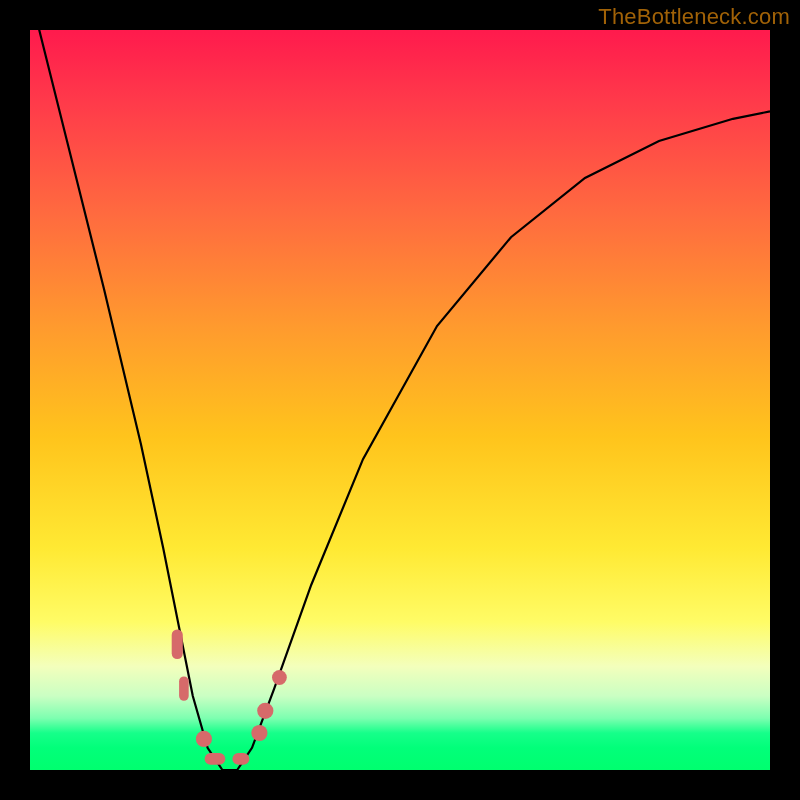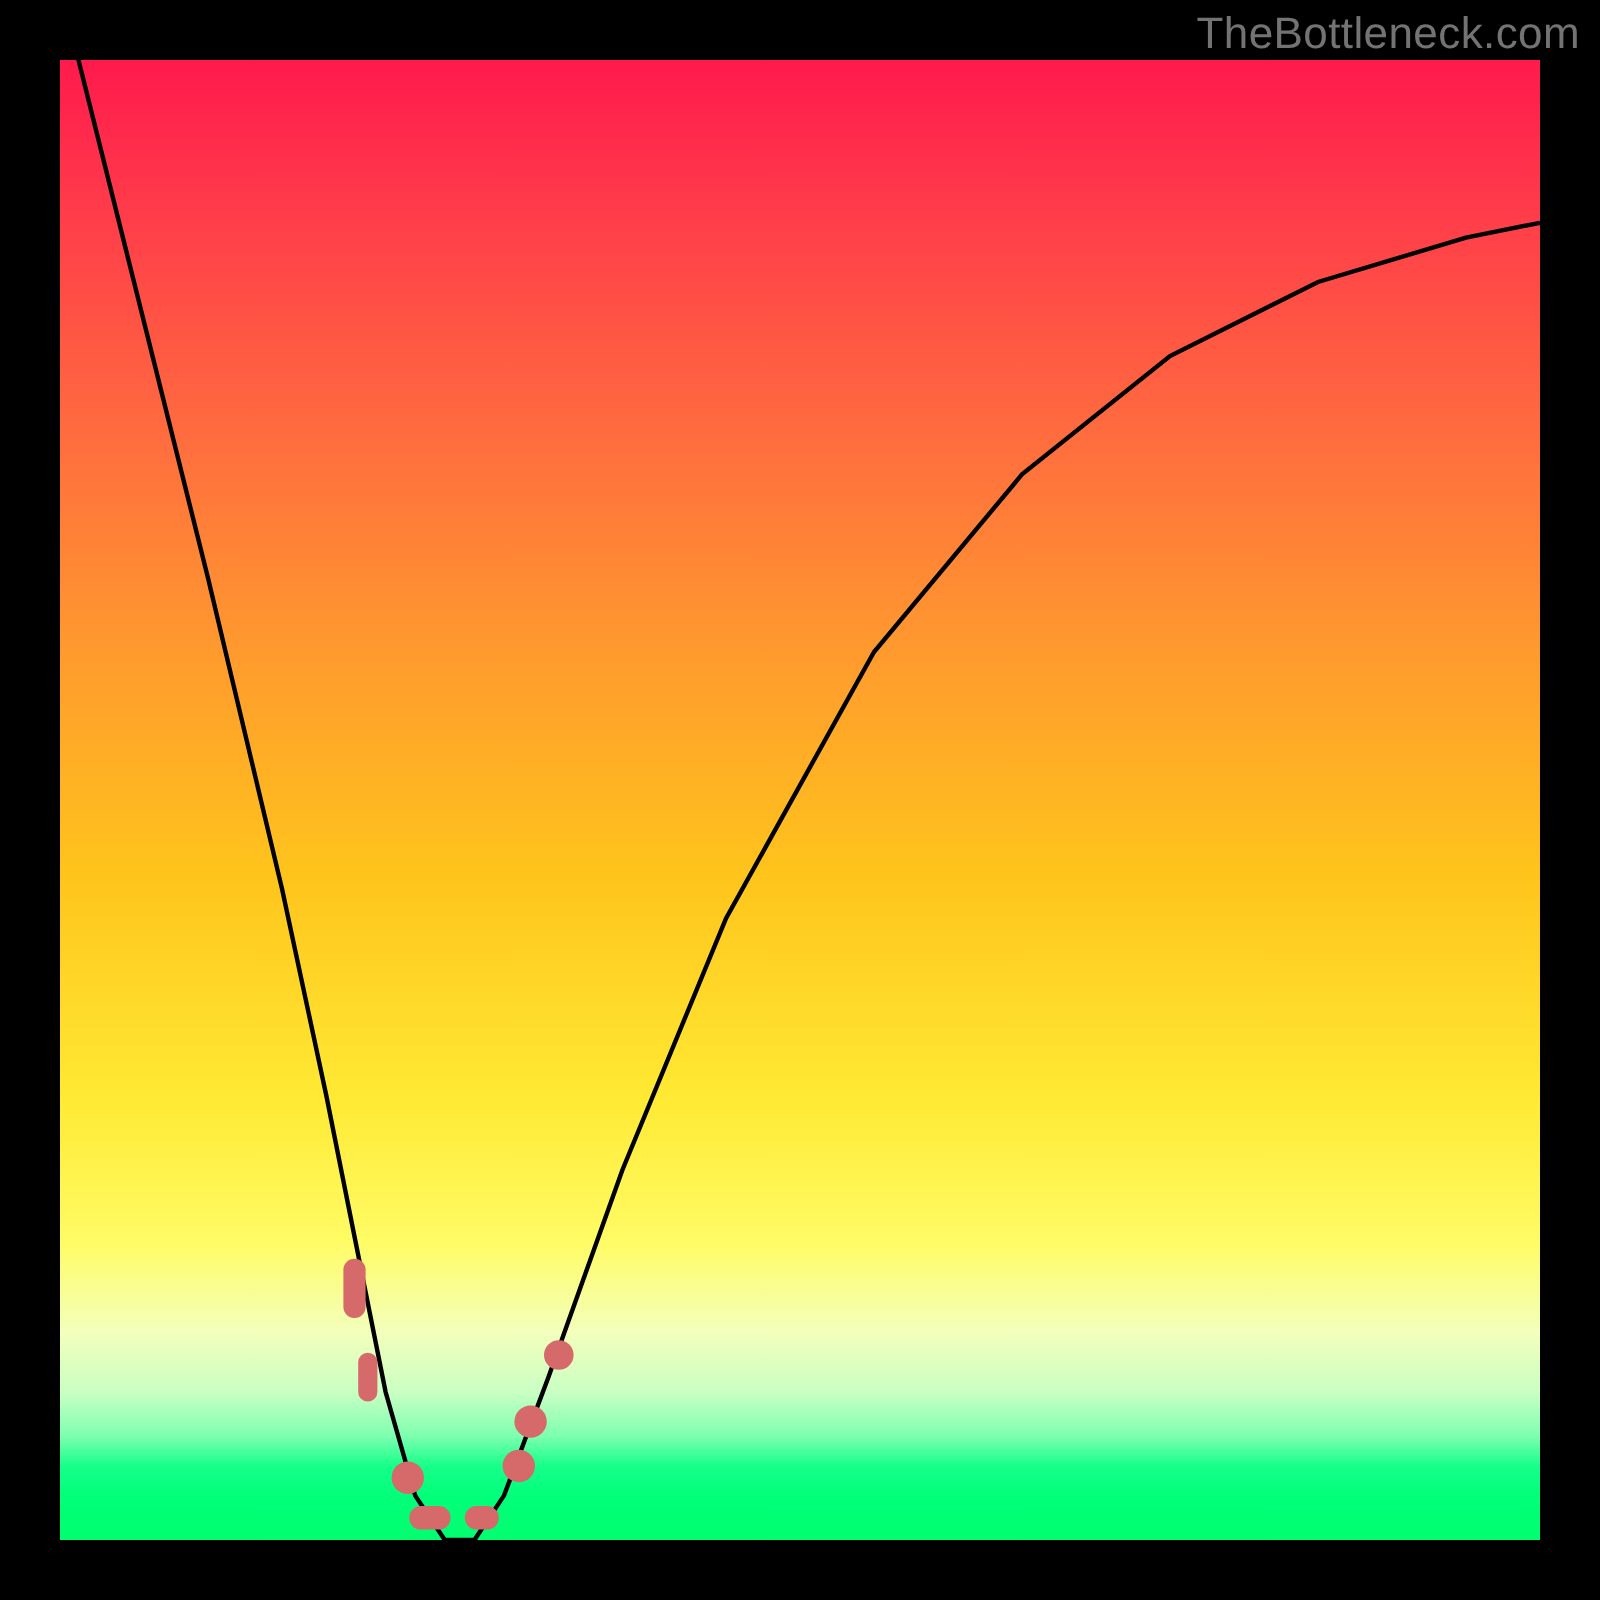--- a/index.html
+++ b/index.html
@@ -30,21 +30,21 @@
       #7dffb0 93%,
       #16ff8a 95%,
       #02ff7a 97%,
       #00ff6f 100%
     );
   }
   .watermark {
     position: absolute;
     top: 4px;
     right: 10px;
-    color: #737373;
+    color: #a16207;
     font-size: 22px;
     font-weight: 500;
     letter-spacing: 0.2px;
     z-index: 10;
   }
   svg.curve {
     position: absolute;
     left: 0;
     top: 0;
     width: 740px;

